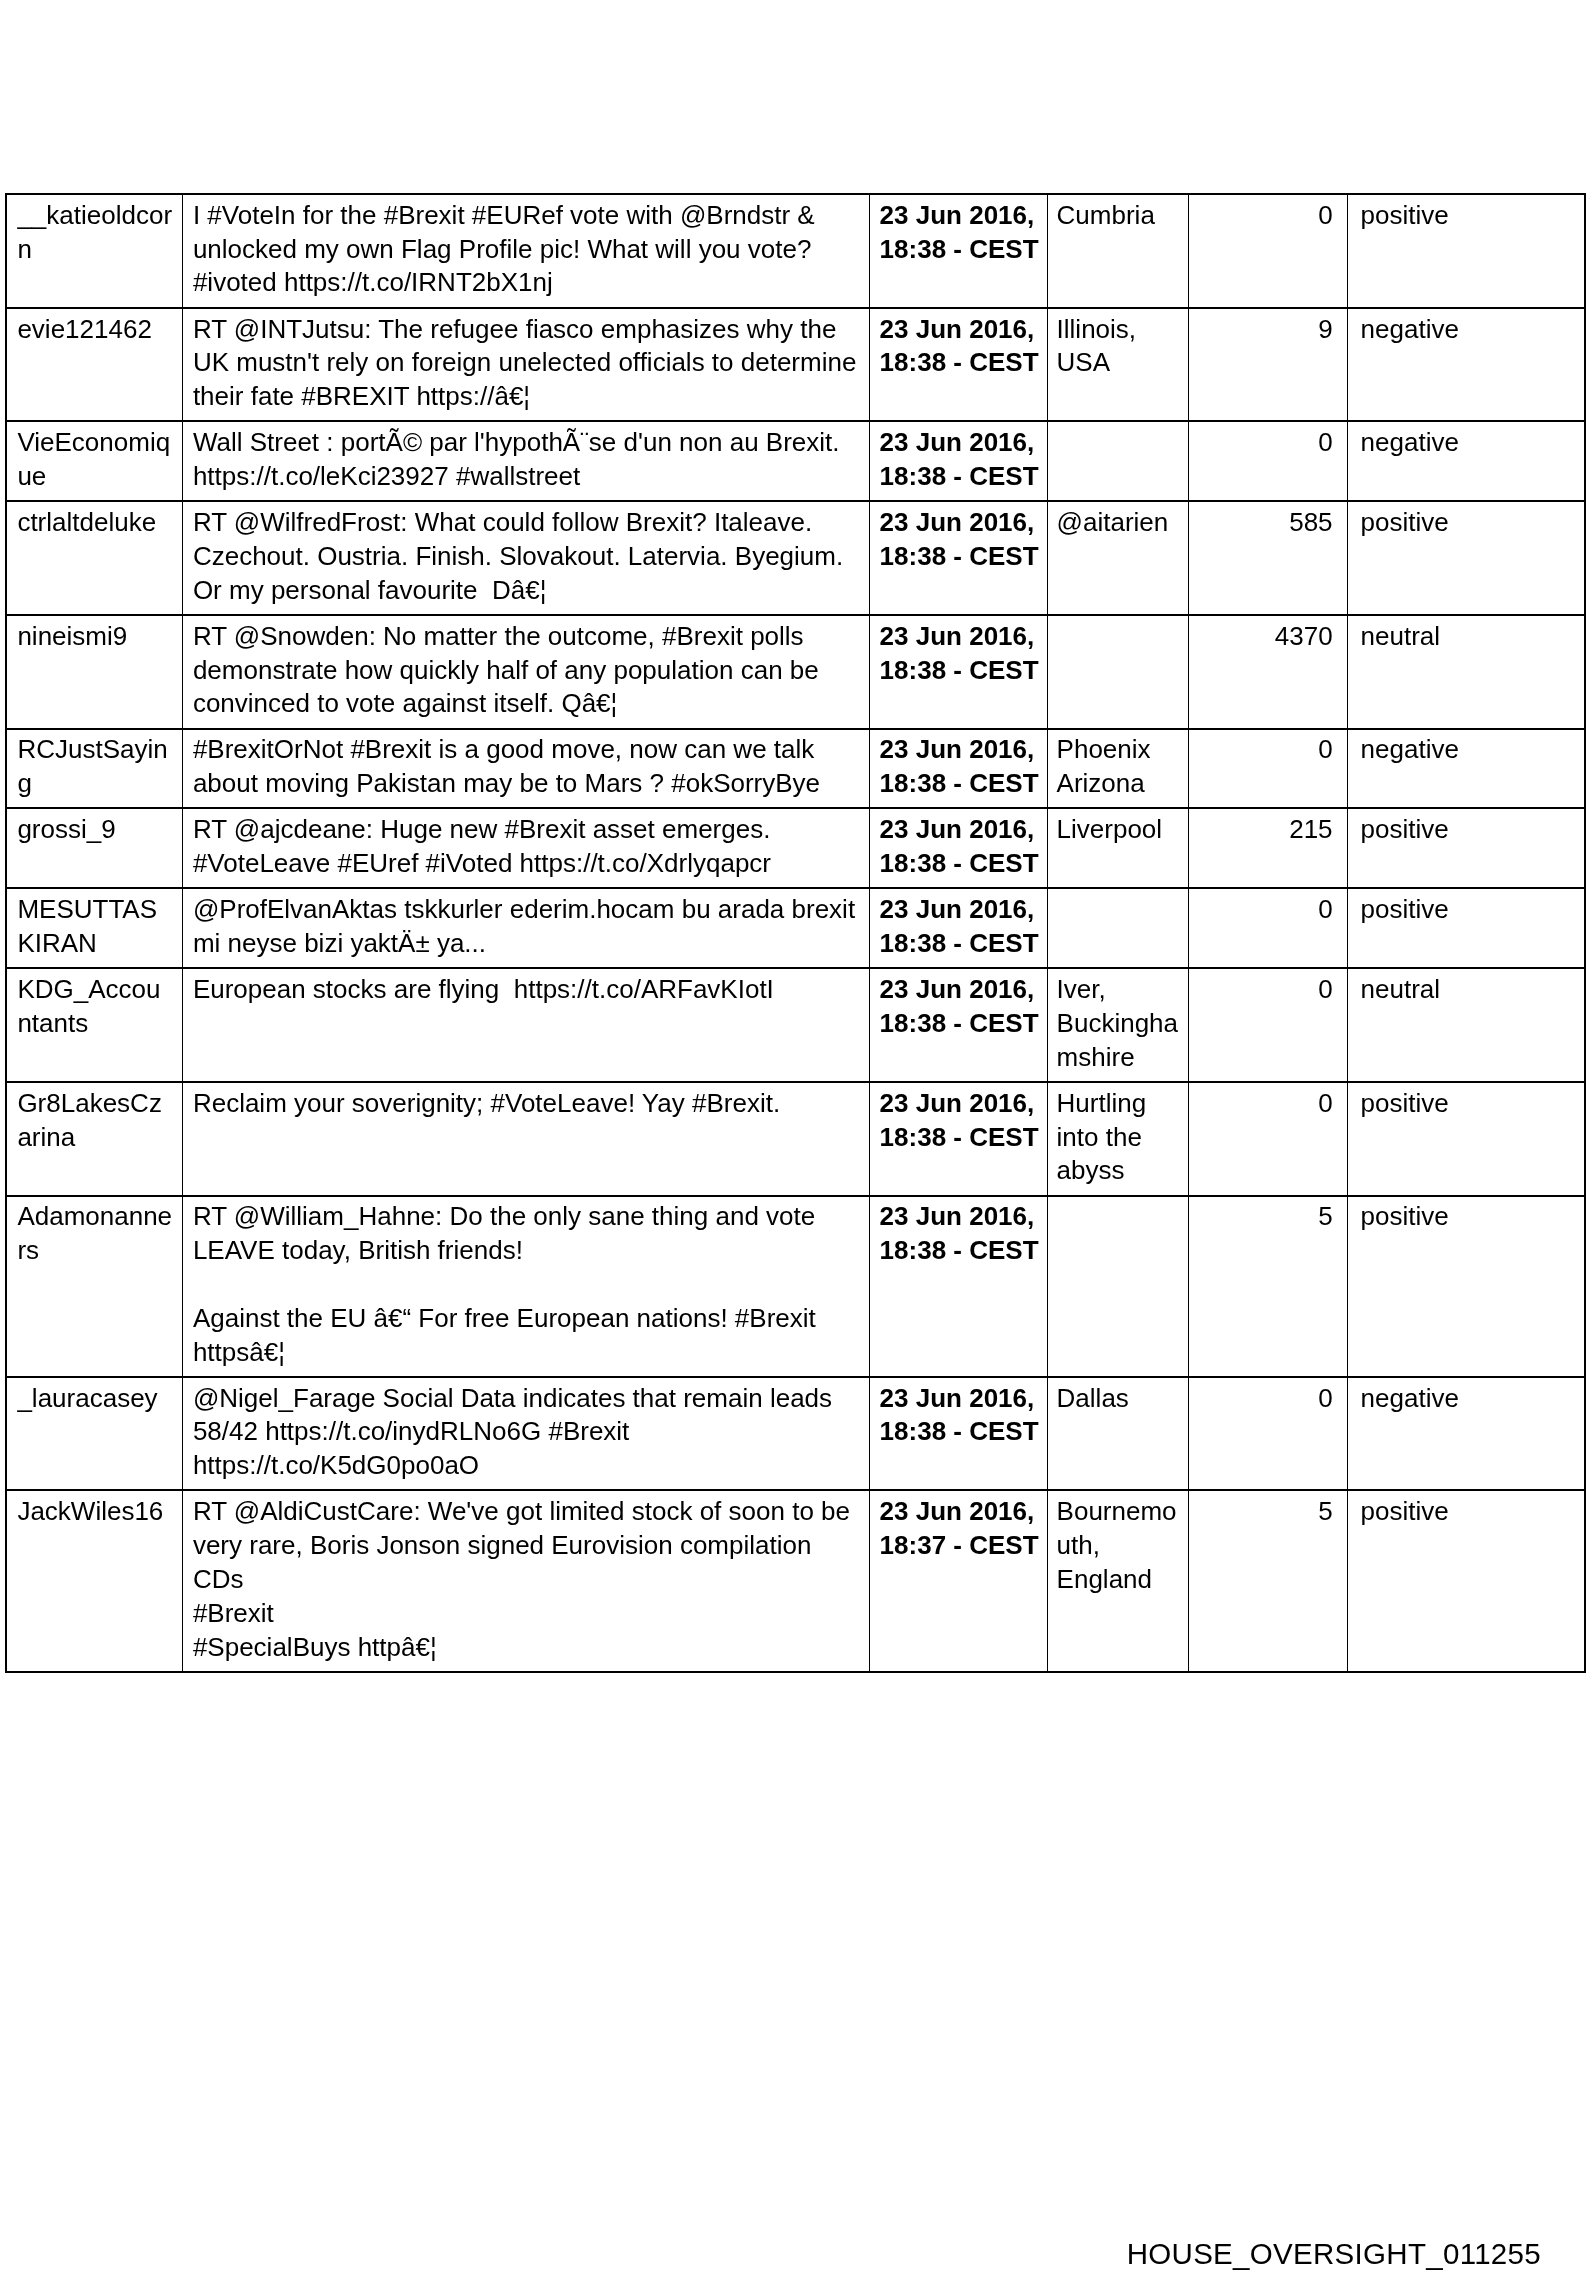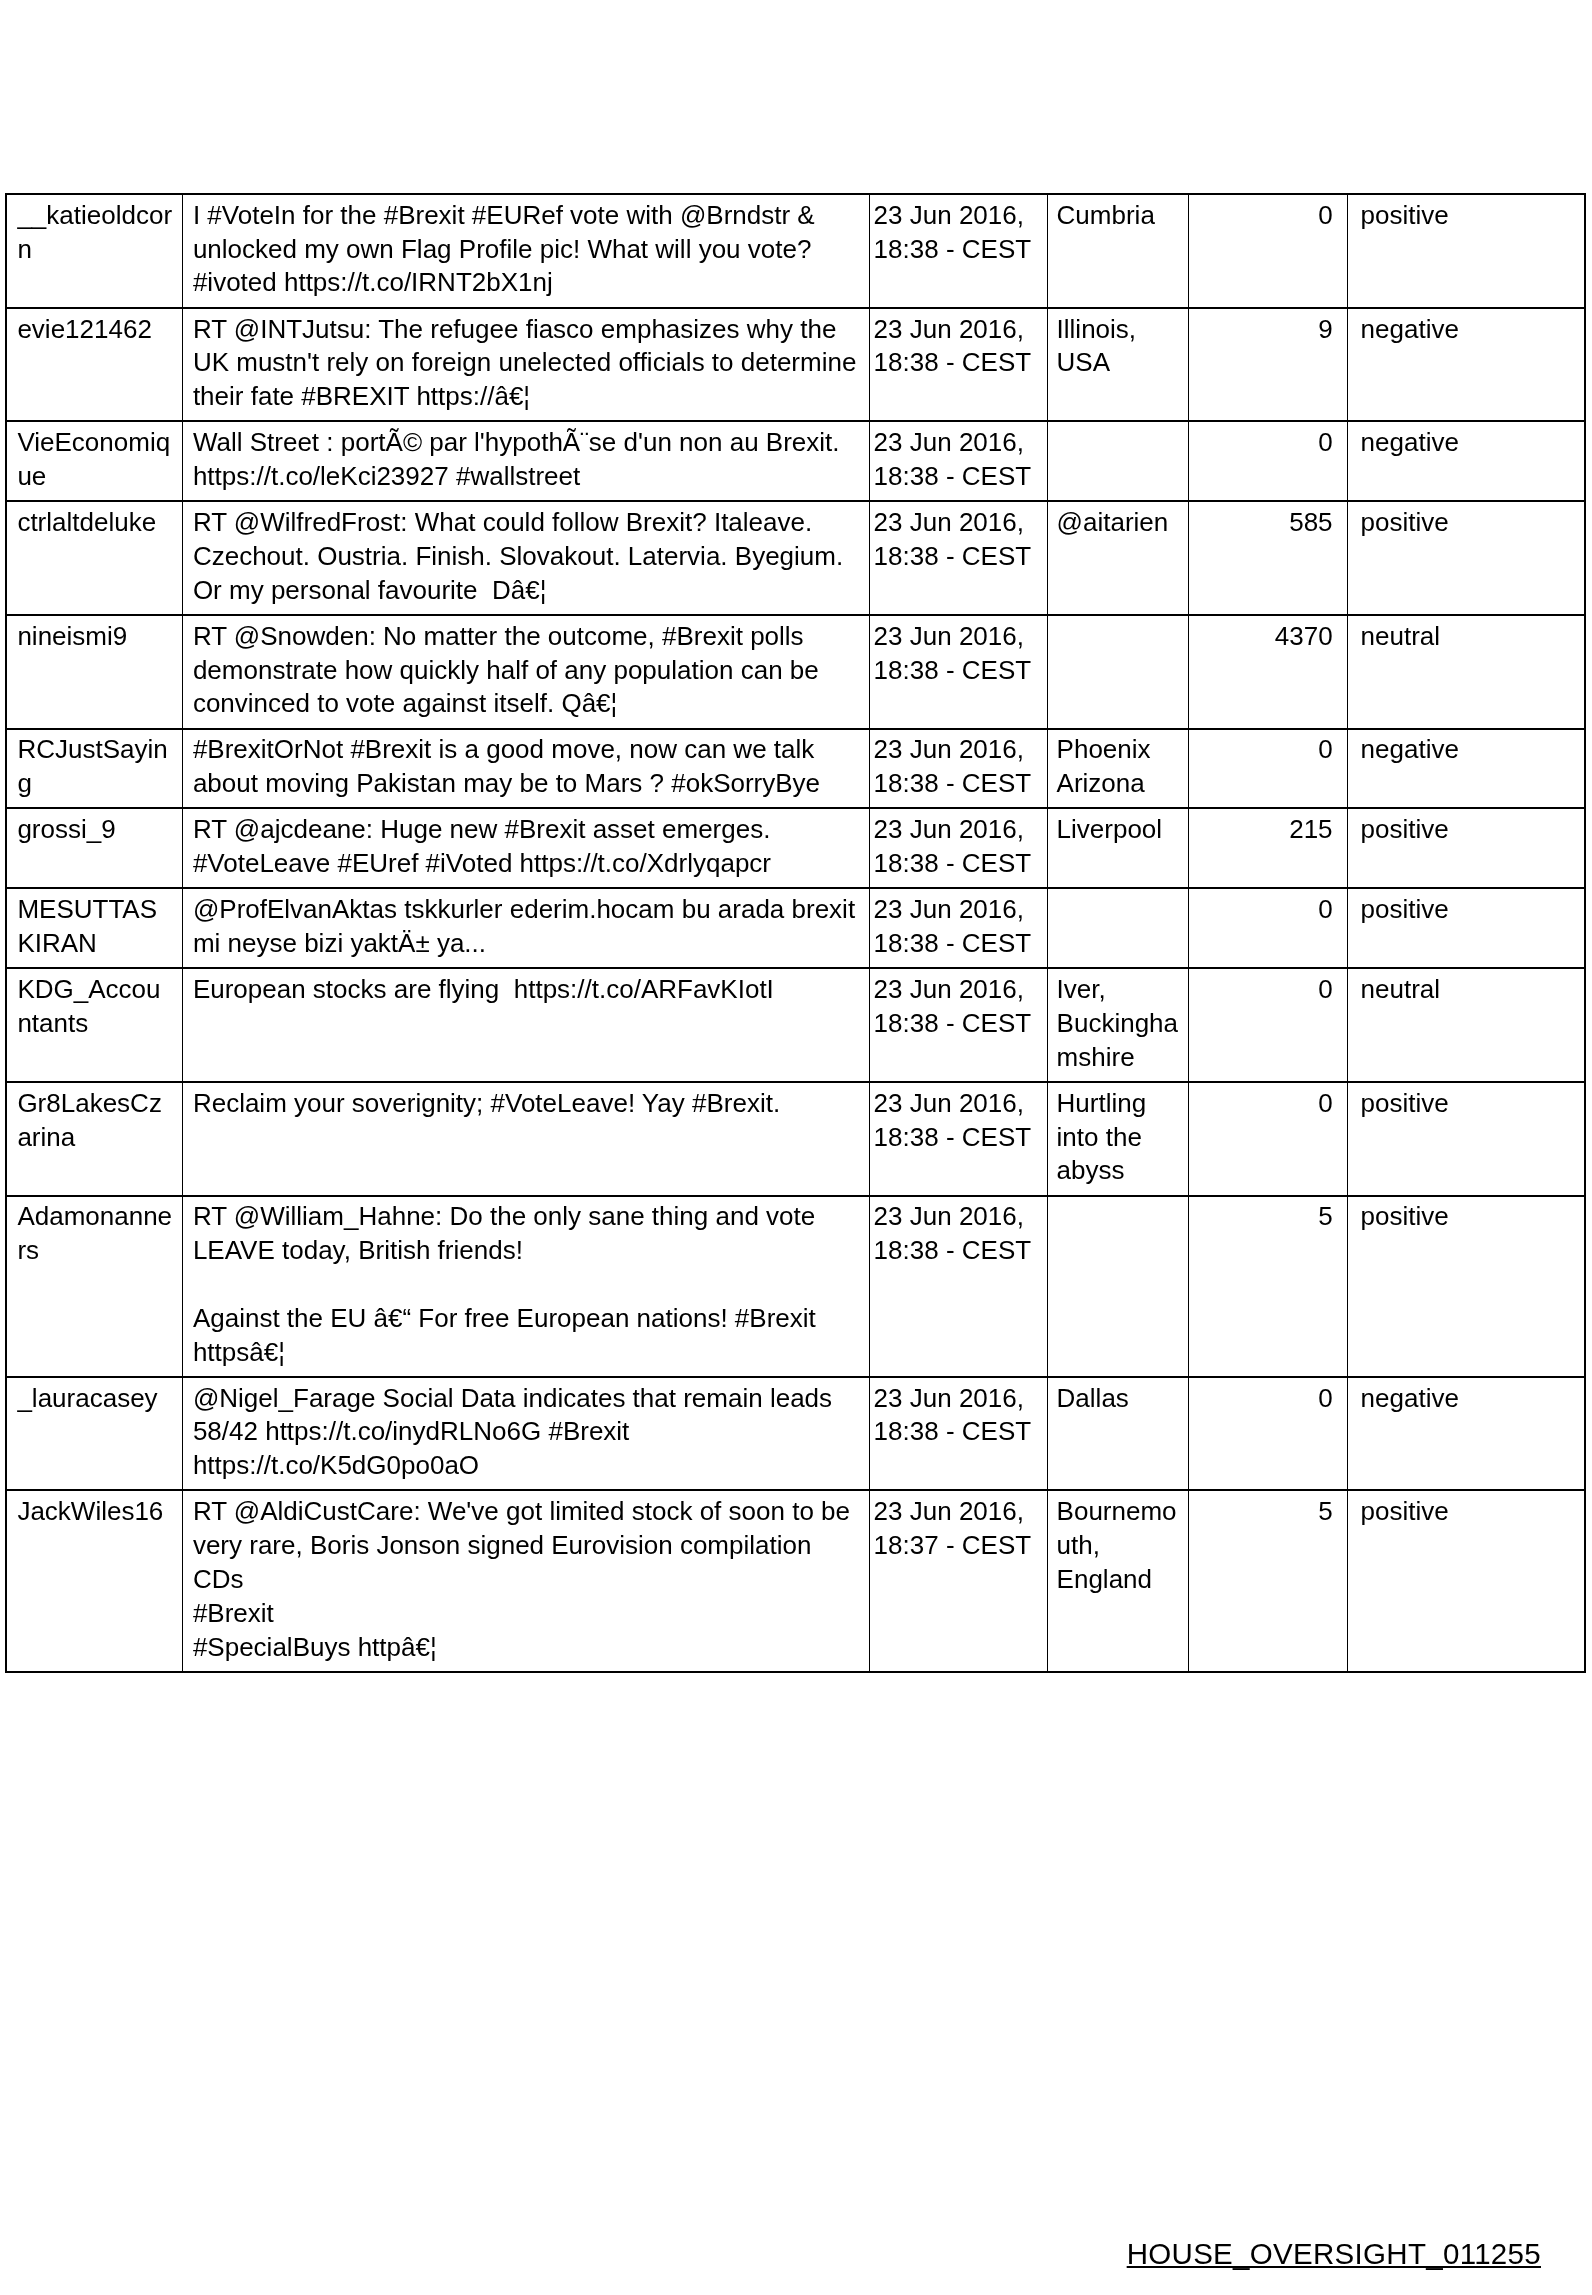--- a/index.html
+++ b/index.html
@@ -27,33 +27,32 @@
     vertical-align: top;
     font-size: 26px;
     line-height: 1.3;
     padding: 3.9px 9px 6.4px 10.3px;
     white-space: pre-wrap;
     overflow-wrap: break-word;
     word-wrap: break-word;
   }
   td.c-user  { }
   td.c-tweet { }
-  td.c-date  { padding-left: 4px; padding-right: 5.1px; }
+  td.c-date  { padding-left: 10px; padding-right: 5.1px; font-weight: bold; }
   td.c-loc   { padding-left: 9px; padding-right: 6.4px; margin-top: 40px; }
   td.c-count { text-align: right; padding-right: 14px; }
   td.c-sent  { padding-left: 13px; }
 
   .footer {
     position: absolute;
     top: 2237px;
     right: 51px;
     font-size: 29.5px;
     letter-spacing: 0.3px;
     white-space: nowrap;
-    text-decoration: underline;
   }
 </style>
 </head>
 <body>
 
 <div class="page">
 
   <table class="tweets">
     <colgroup>
       <col style="width:176px">

